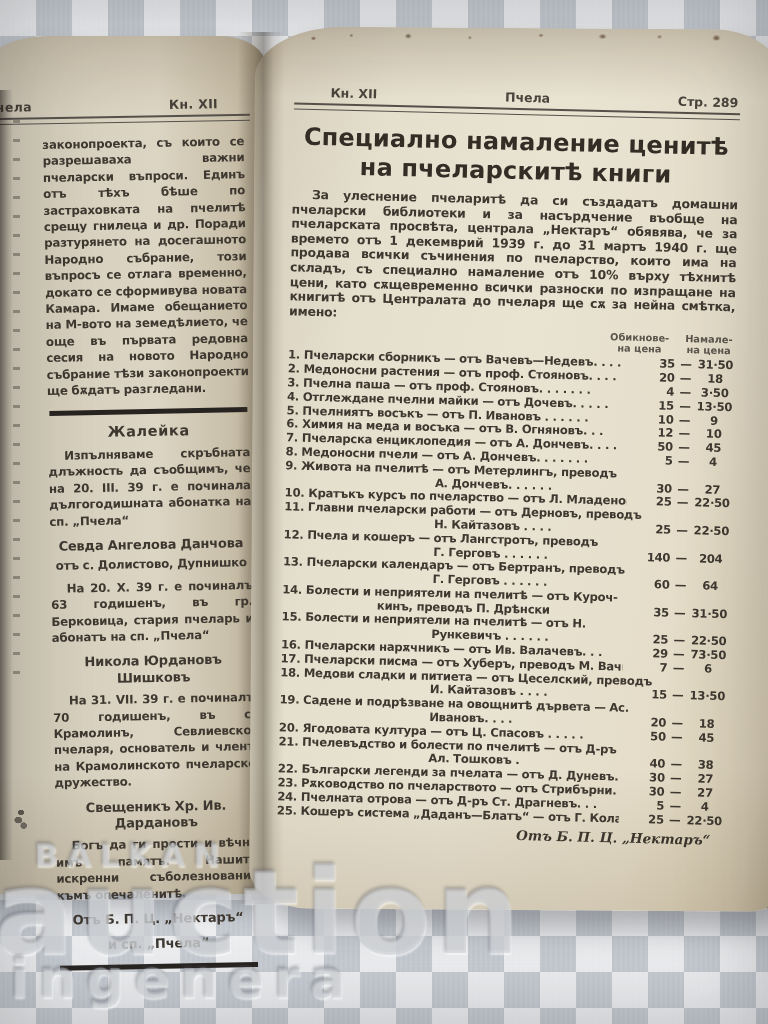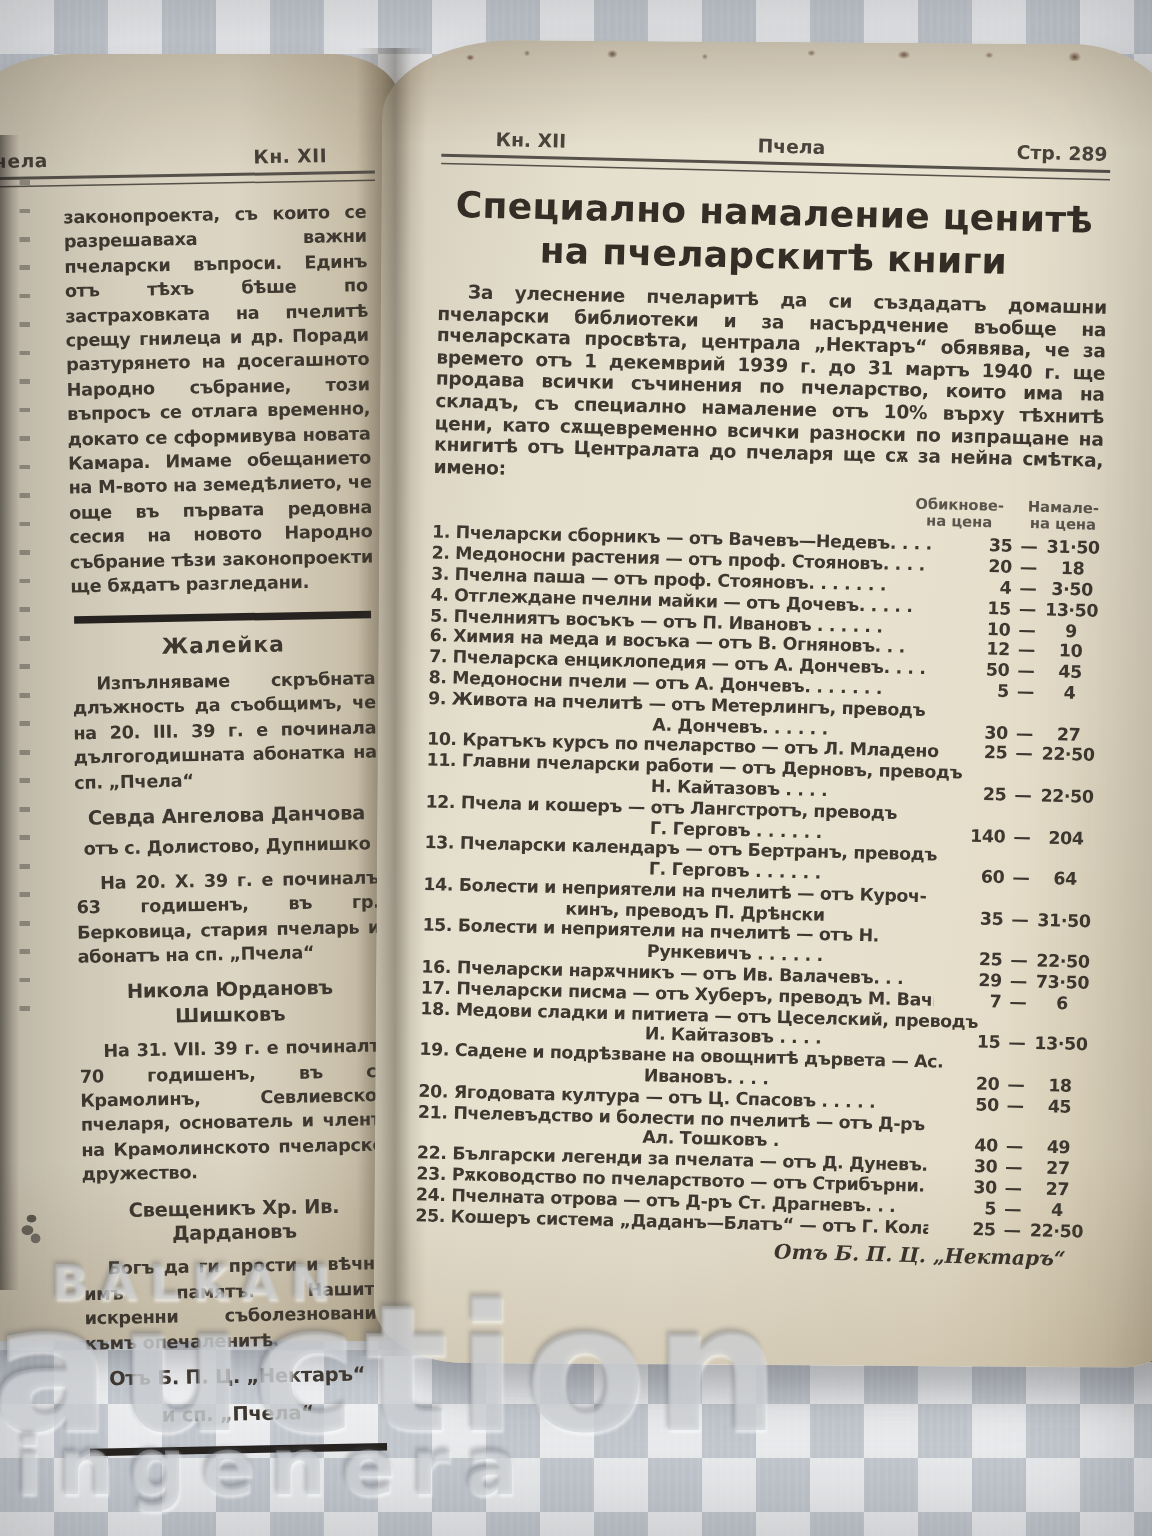--- a/index.html
+++ b/index.html
@@ -345,21 +345,21 @@
             </span>
           </div>
           <div class="pl-row">
             <span class="pl-text">21. Пчелевъдство и болести по пчелитѣ — отъ Д-ръ</span>
           </div>
           <div class="pl-row ind2">
             <span class="pl-text">Ал. Тошковъ .</span>
             <span class="pl-price">
               <span class="p1">40</span>
               <span class="pdash">—</span>
-              <span class="p2">49</span>
+              <span class="p2">38</span>
             </span>
           </div>
           <div class="pl-row">
             <span class="pl-text">22. Български легенди за пчелата — отъ Д. Дуневъ.</span>
             <span class="pl-price">
               <span class="p1">30</span>
               <span class="pdash">—</span>
               <span class="p2">27</span>
             </span>
           </div>

